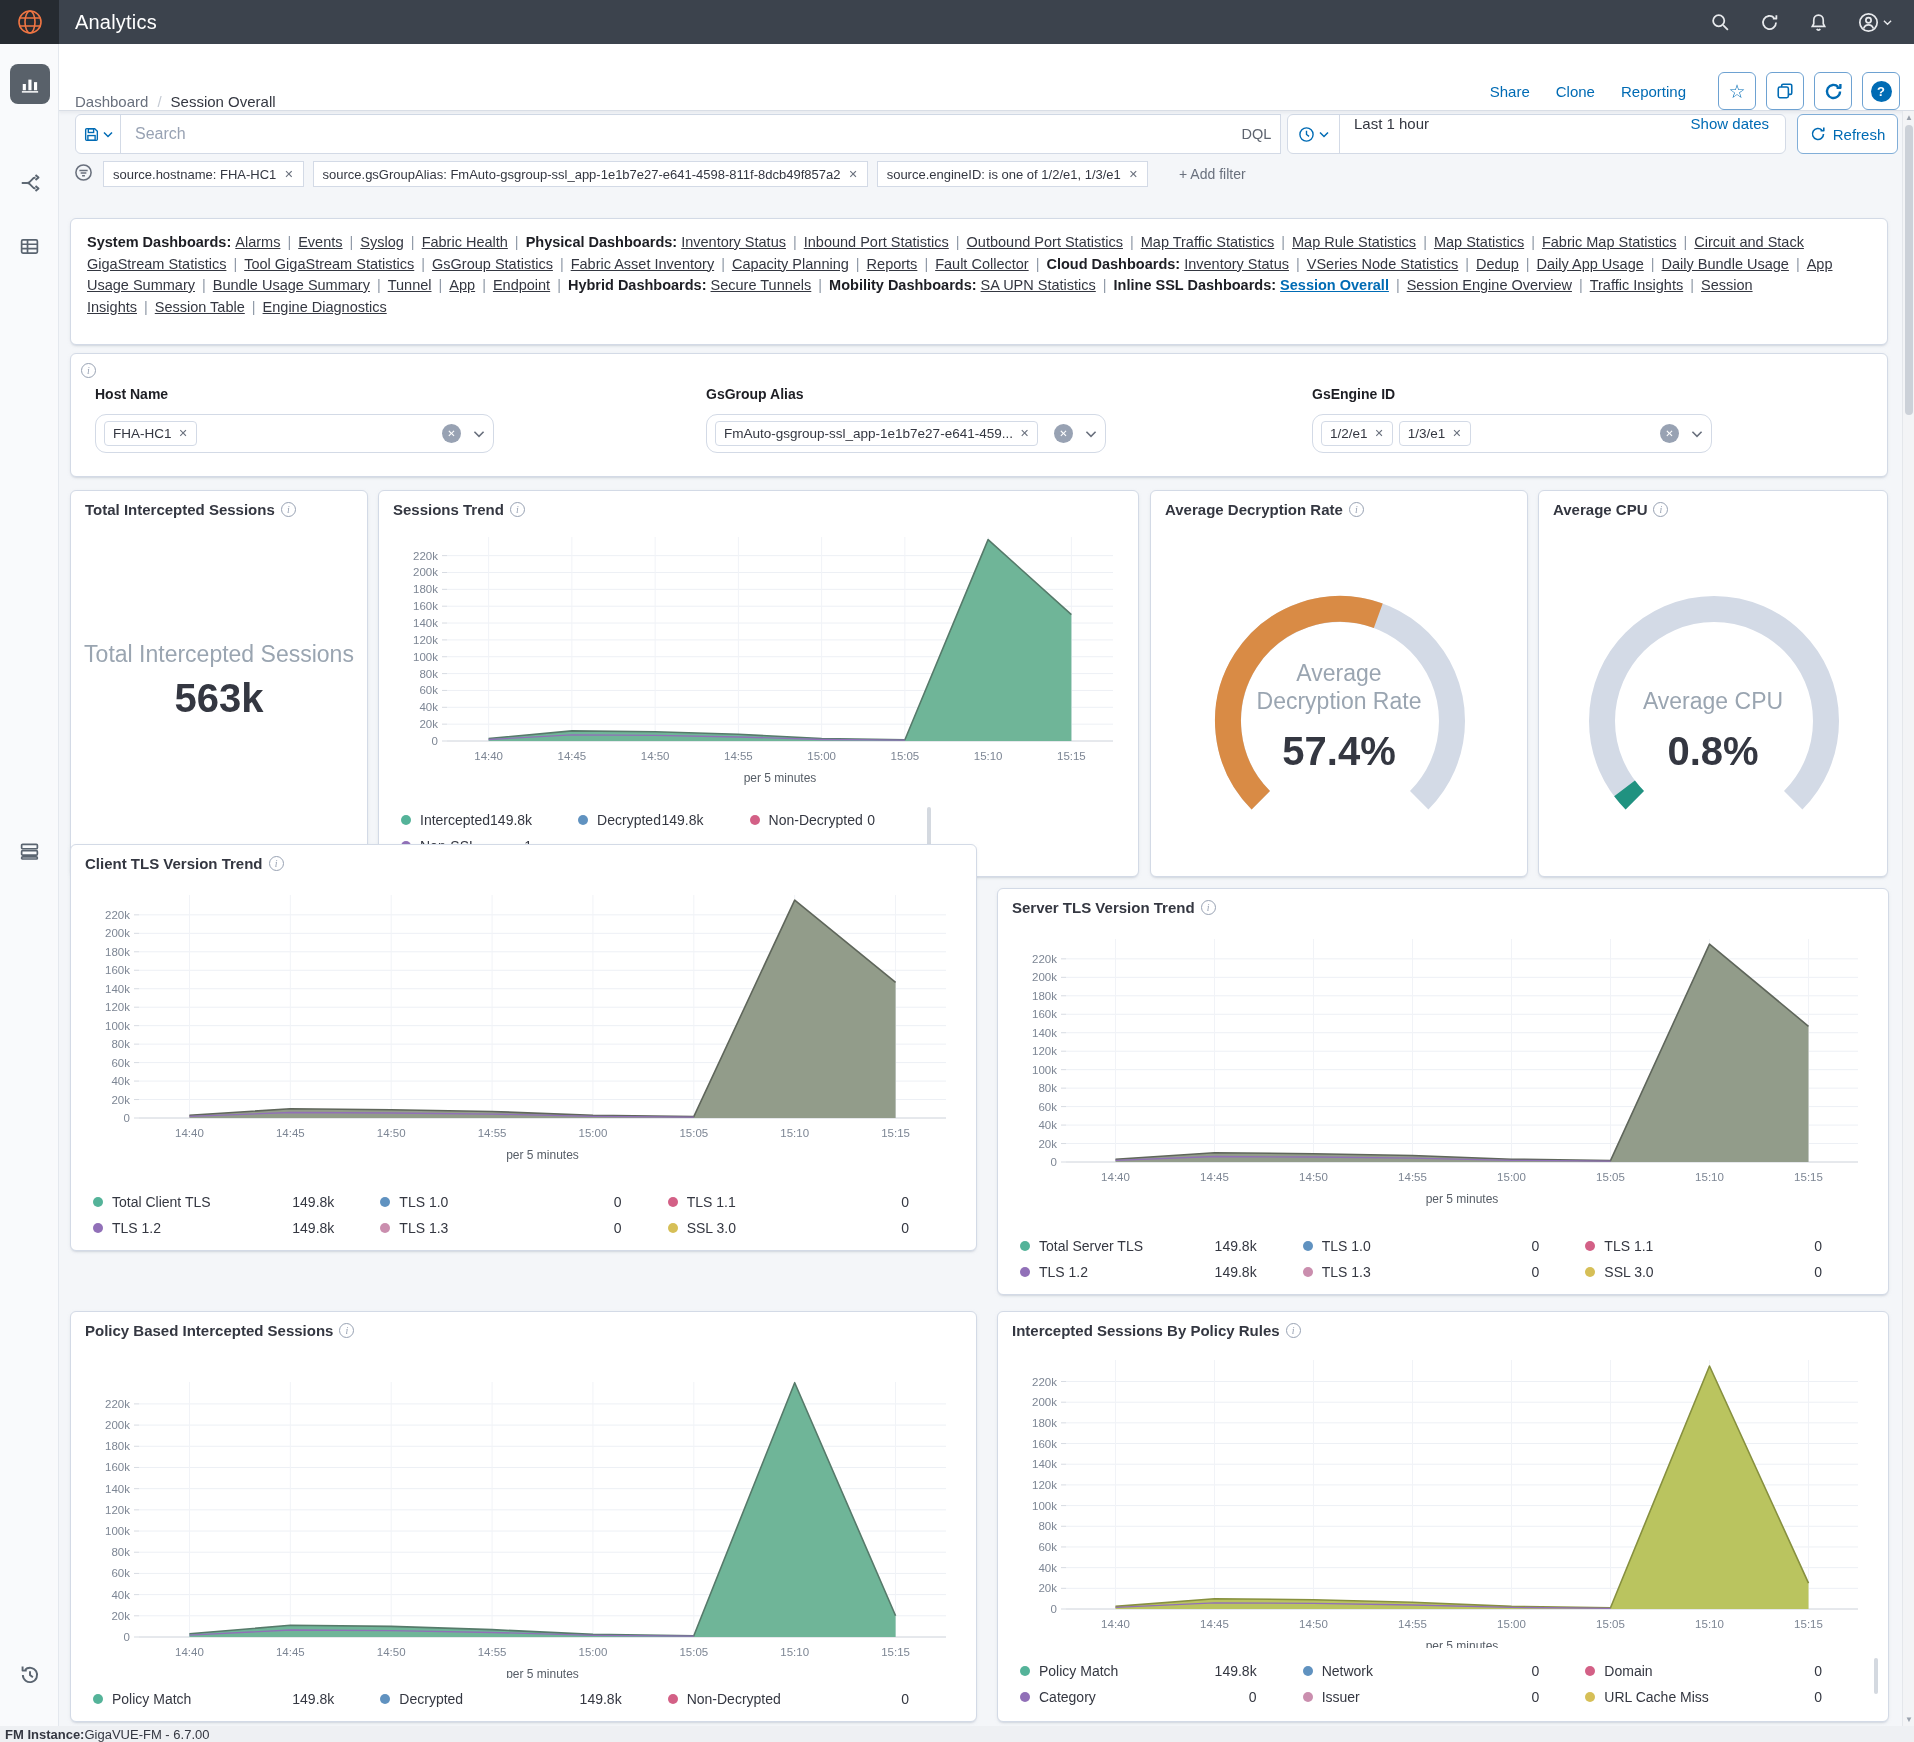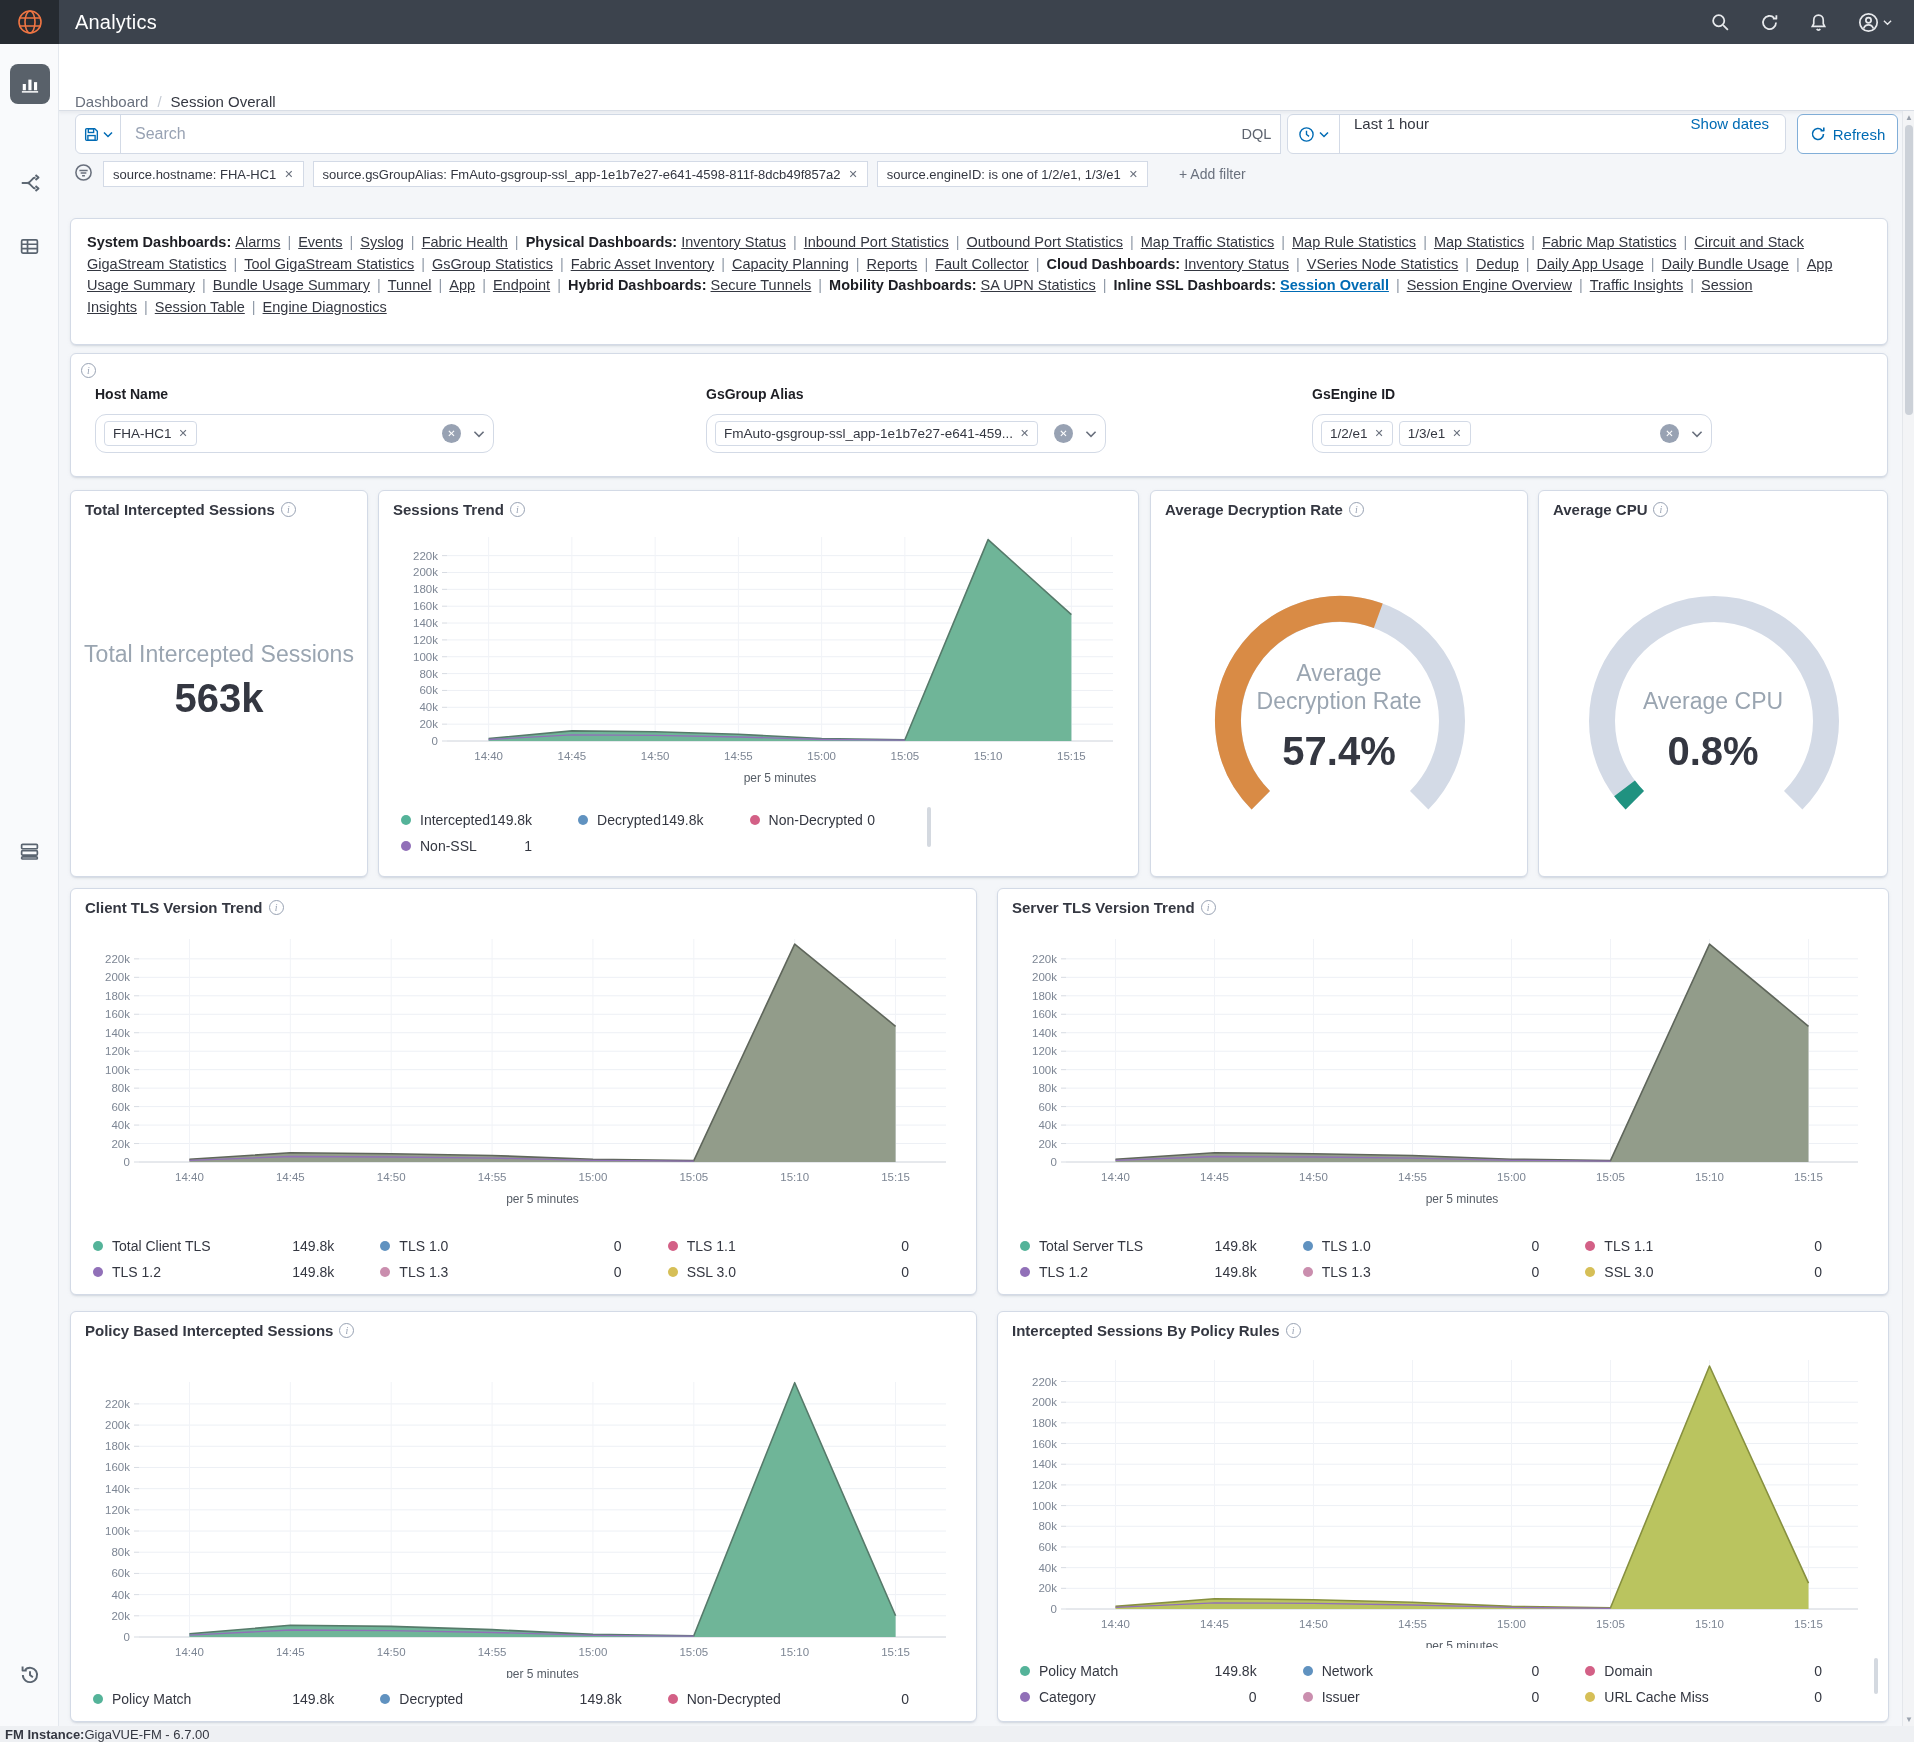--- a/index.html
+++ b/index.html
@@ -183,20 +183,45 @@
     </div>
     <div class="side-icon" style="top:1686px;font-size:22px">
         <span>⚙</span>
       </div>
   </aside>
 
   <div class="crumbbar">
     <span class="crumb-sec">Dashboard</span>
     <span class="crumb-sep">/</span>
     <span class="crumb-page">Session Overall</span>
+    <div class="crumb-actions">
+      <span class="crumb-link">Share</span>
+      <span class="crumb-link">Clone</span>
+      <span class="crumb-link">Reporting</span>
+      <div class="btn-group">
+        <div class="icon-btn">
+            <span>☆</span>
+          </div>
+        <div class="icon-btn">
+          <svg width="18" height="18" viewBox="0 0 16 16" fill="none" stroke="#006bb4" stroke-width="1.4">
+              <rect x="2" y="4.5" width="9" height="9.5" rx="1.5"></rect>
+              <path d="M5 4.5V3.3A1.3 1.3 0 0 1 6.3 2H12.7A1.3 1.3 0 0 1 14 3.3V9.7a1.3 1.3 0 0 1-1.3 1.3H11.3"></path>
+            </svg>
+        </div>
+        <div class="icon-btn">
+          <svg width="19" height="19" viewBox="0 0 16 16" fill="none" stroke="#006bb4" stroke-width="2">
+              <path d="M13.5 8a5.5 5.5 0 1 1-1.6-3.9"></path>
+              <path d="M13.8 1.6 v3.2 h-3.2" stroke-linejoin="round"></path>
+            </svg>
+        </div>
+        <div class="icon-btn">
+          <span style="width:21px;height:21px;border-radius:50%;background:#006bb4;color:#fff;font-size:13px;font-weight:700;display:flex;align-items:center;justify-content:center">?</span>
+        </div>
+      </div>
+    </div>
   </div>
 
   <div class="qbox save-box">
     <svg width="17" height="17" viewBox="0 0 16 16" fill="none" stroke="#006bb4" stroke-width="1.3">
         <path d="M2.5 3.5A1 1 0 0 1 3.5 2.5H11l2.5 2.5V12.5a1 1 0 0 1-1 1H3.5a1 1 0 0 1-1-1Z"></path>
         <rect x="5" y="2.7" width="5" height="3.4"></rect>
         <rect x="4.6" y="9" width="6.8" height="4.4"></rect>
       </svg>
     <svg width="10" height="7" viewBox="0 0 10 7">
         <path d="M1 1.5 5 5.5 9 1.5" fill="none" stroke="#006bb4" stroke-width="1.5"></path>
@@ -423,21 +448,21 @@
     <svg style="position:absolute;left:5px;top:80px" width="340" height="240">
         <path d="M 90.80 229.20 A 112 112 0 1 1 249.20 229.20" fill="none" stroke="#d3dae6" stroke-width="26"></path>
         <path d="M 90.80 229.20 A 112 112 0 0 1 80.55 217.40" fill="none" stroke="#209280" stroke-width="26"></path>
       </svg>
     <div class="gauge-text" style="top:196px">
       <span class="gauge-label">Average CPU</span>
       <span class="gauge-value">0.8%</span>
     </div>
   </div>
 
-  <div class="card" style="left:70px;top:888px;width:907px;height:407px">
+  <div class="card" style="left:70px;top:844px;width:907px;height:407px">
     <div class="card-title">
         <span>Client TLS Version Trend</span>
         <span class="info-i">i</span>
       </div>
     <svg style="position:absolute;left:6px;top:36px" width="893" height="292" viewBox="0 0 893 292">
         <line x1="62" y1="33.85106382978722" x2="869" y2="33.85106382978722" stroke="#edf0f5" stroke-width="1"></line>
         <line x1="57" y1="33.85106382978722" x2="62" y2="33.85106382978722" stroke="#d7dbe2" stroke-width="1"></line>
         <text x="53" y="37.85106382978722" text-anchor="end" fill="#7d8694" font-size="11.5">220k</text>
         <line x1="62" y1="52.31914893617022" x2="869" y2="52.31914893617022" stroke="#edf0f5" stroke-width="1"></line>
         <line x1="57" y1="52.31914893617022" x2="62" y2="52.31914893617022" stroke="#d7dbe2" stroke-width="1"></line>

